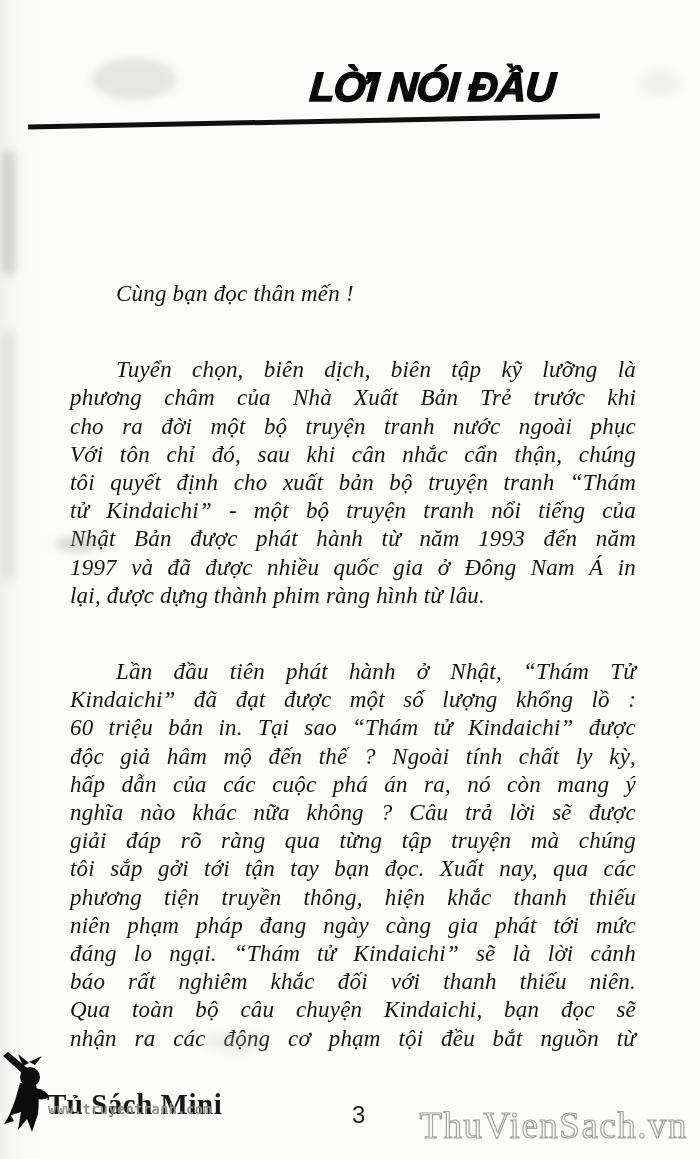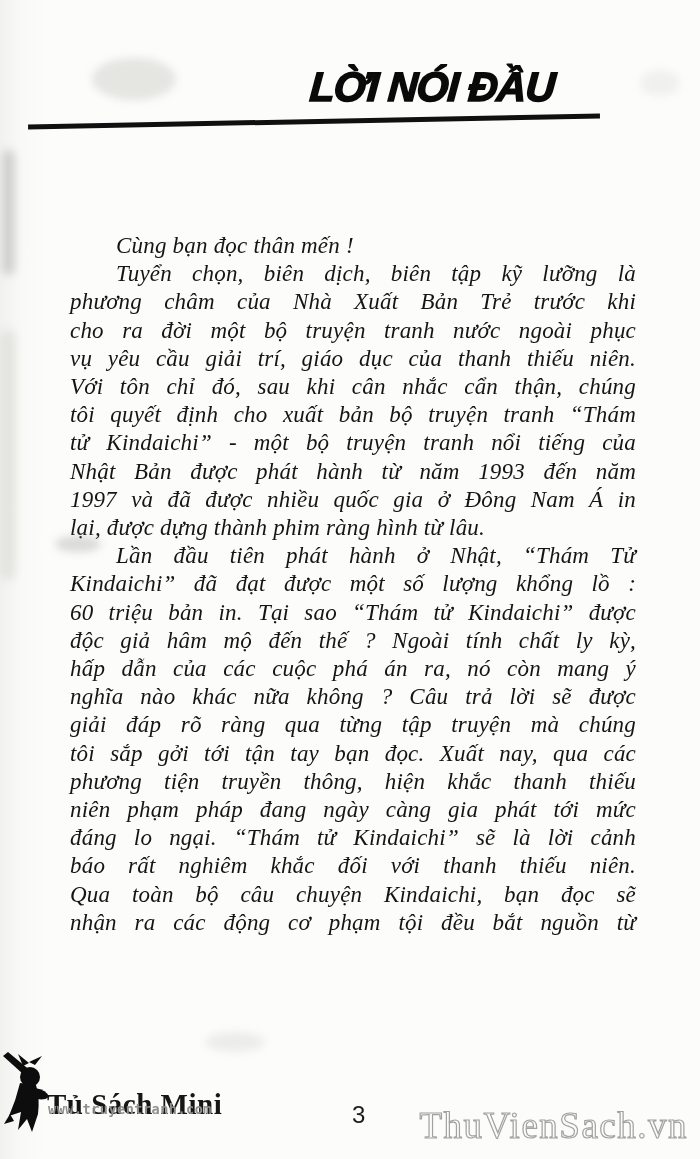--- a/index.html
+++ b/index.html
@@ -51,21 +51,21 @@
   }
   .line {
     font-size: 23px;
     font-style: italic;
     line-height: 28.2px;
     text-align: justify;
     text-align-last: justify;
     white-space: nowrap;
     letter-spacing: 0.2px;
   }
-  .line.indent { padding-left: 46px; }
+  .line.indent { padding-left: 46px; margin-top: 48px; }
   .line.endline { text-align-last: left; }
 
   
   .mascot {
     position: absolute;
     left: 2px;
     top: 1050px;
   }
   .publisher-name {
     position: absolute;
@@ -128,21 +128,20 @@
 <div class="page">
 
   <div class="title">LỜI NÓI ĐẦU</div>
   <div class="title-underline"></div>
 
   <div class="body-text">
       <div class="line indent endline">Cùng bạn đọc thân mến !</div>
       <div class="line indent">Tuyển chọn, biên dịch, biên tập kỹ lưỡng là</div>
       <div class="line">phương châm của Nhà Xuất Bản Trẻ trước khi</div>
       <div class="line">cho ra đời một bộ truyện tranh nước ngoài phục</div>
-      <div class="line">vụ yêu cầu giải trí, giáo dục của thanh thiếu niên.</div>
       <div class="line">Với tôn chỉ đó, sau khi cân nhắc cẩn thận, chúng</div>
       <div class="line">tôi quyết định cho xuất bản bộ truyện tranh “Thám</div>
       <div class="line">tử Kindaichi” - một bộ truyện tranh nổi tiếng của</div>
       <div class="line">Nhật Bản được phát hành từ năm 1993 đến năm</div>
       <div class="line">1997 và đã được nhiều quốc gia ở Đông Nam Á in</div>
       <div class="line endline">lại, được dựng thành phim ràng hình từ lâu.</div>
       <div class="line indent">Lần đầu tiên phát hành ở Nhật, “Thám Tử</div>
       <div class="line">Kindaichi” đã đạt được một số lượng khổng lồ :</div>
       <div class="line">60 triệu bản in. Tại sao “Thám tử Kindaichi” được</div>
       <div class="line">độc giả hâm mộ đến thế ? Ngoài tính chất ly kỳ,</div>

